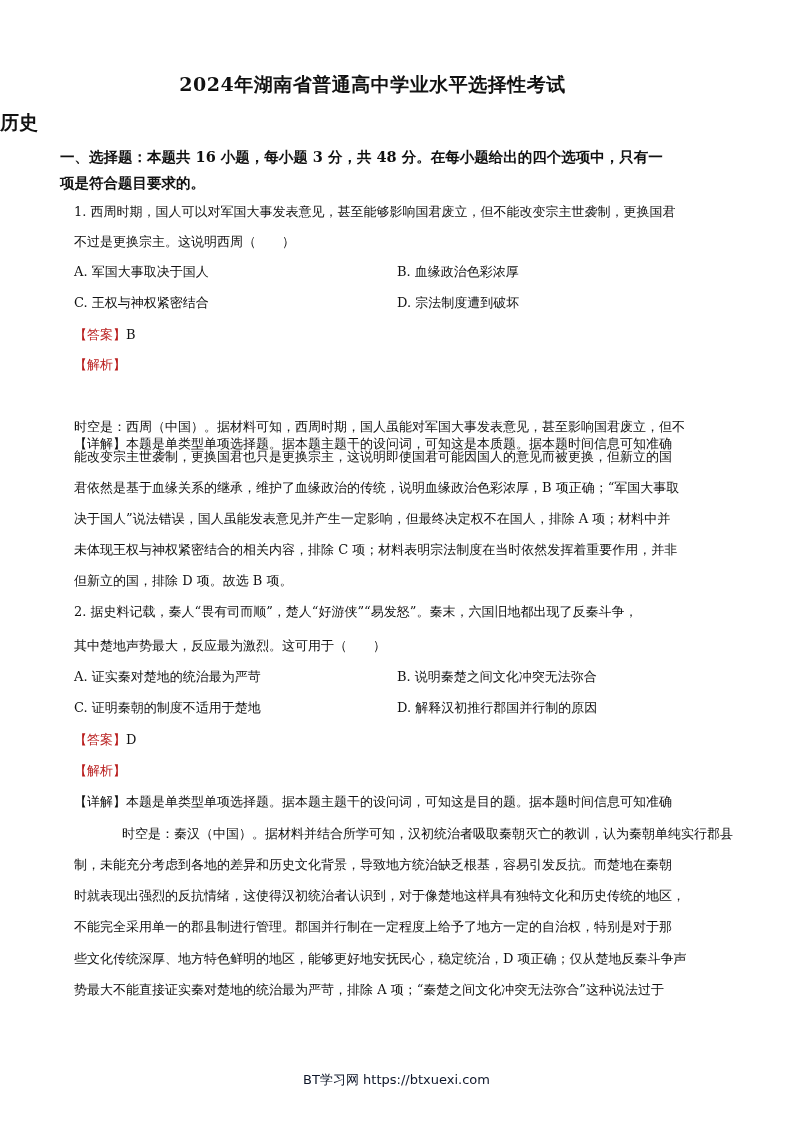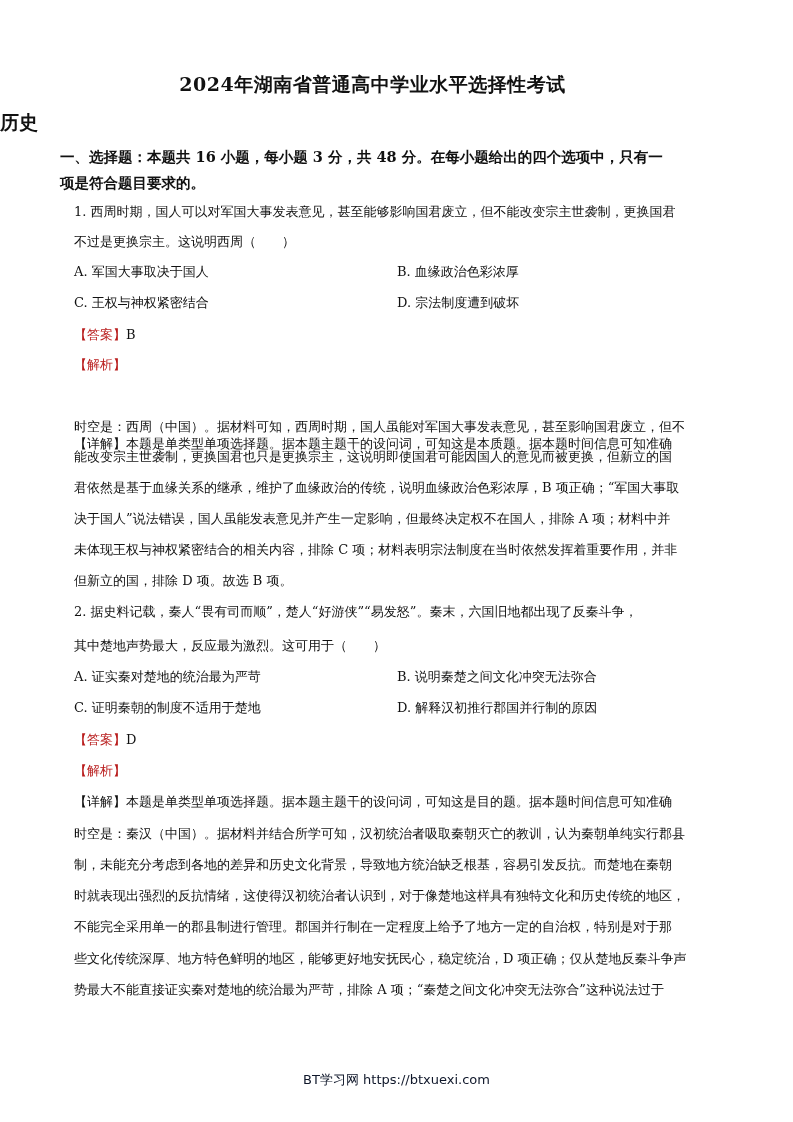--- a/index.html
+++ b/index.html
@@ -55,21 +55,21 @@
     <div class="line" style="top:637px;">其中楚地声势最大，反应最为激烈。这可用于（　　）</div>
     <div class="line" style="top:668px;">A. 证实秦对楚地的统治最为严苛</div>
     <div class="line opt-right" style="top:668px;">B. 说明秦楚之间文化冲突无法弥合</div>
     <div class="line" style="top:699px;">C. 证明秦朝的制度不适用于楚地</div>
     <div class="line opt-right" style="top:699px;">D. 解释汉初推行郡国并行制的原因</div>
     <div class="line" style="top:731px;text-align:right;">
       <span class="blue">【答案】</span><span>D</span>
     </div>
     <div class="line blue" style="top:762px;">【解析】</div>
     <div class="line" style="top:793px;">【详解】本题是单类型单项选择题。据本题主题干的设问词，可知这是目的题。据本题时间信息可知准确</div>
-    <div class="line" style="top:825px;">时空是：秦汉（中国）。据材料并结合所学可知，汉初统治者吸取秦朝灭亡的教训，认为秦朝单纯实行郡县</div>
+    <div class="line" style="top:825px;margin-left:48px;">时空是：秦汉（中国）。据材料并结合所学可知，汉初统治者吸取秦朝灭亡的教训，认为秦朝单纯实行郡县</div>
     <div class="line" style="top:856px;">制，未能充分考虑到各地的差异和历史文化背景，导致地方统治缺乏根基，容易引发反抗。而楚地在秦朝</div>
     <div class="line" style="top:887px;">时就表现出强烈的反抗情绪，这使得汉初统治者认识到，对于像楚地这样具有独特文化和历史传统的地区，</div>
     <div class="line" style="top:918px;">不能完全采用单一的郡县制进行管理。郡国并行制在一定程度上给予了地方一定的自治权，特别是对于那</div>
     <div class="line" style="top:950px;">些文化传统深厚、地方特色鲜明的地区，能够更好地安抚民心，稳定统治，D 项正确；仅从楚地反秦斗争声</div>
     <div class="line" style="top:981px;">势最大不能直接证实秦对楚地的统治最为严苛，排除 A 项；“秦楚之间文化冲突无法弥合”这种说法过于</div>
   </div>
 
   <div class="footer">BT学习网 https://btxuexi.com</div>
 </div>
 

